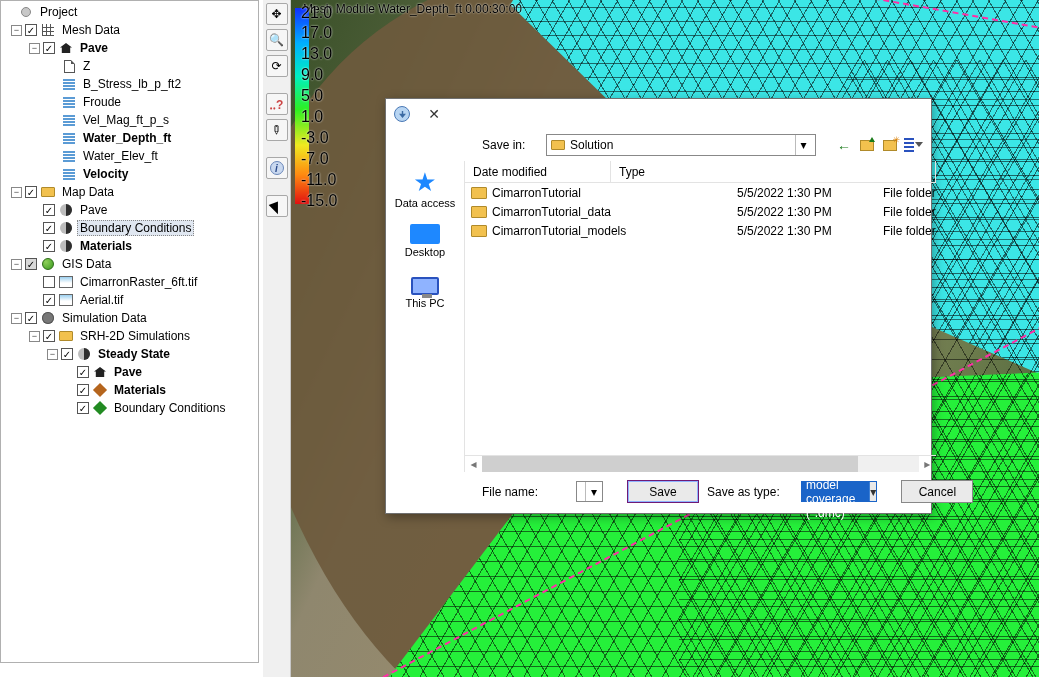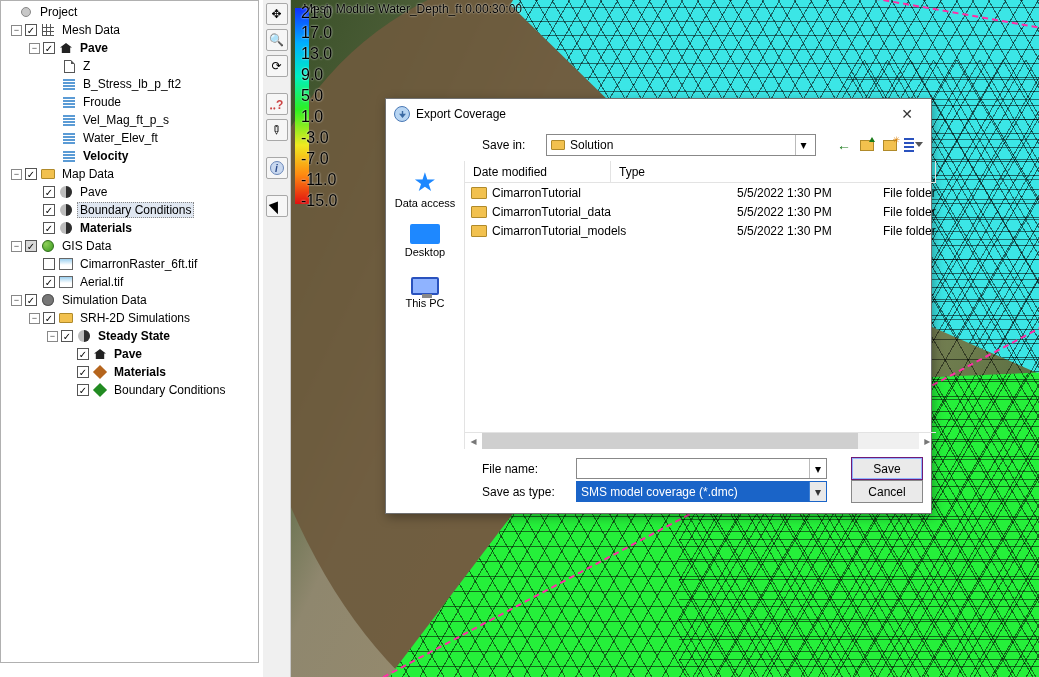--- a/index.html
+++ b/index.html
@@ -130,21 +130,21 @@
 .frow { display: flex; height: 19px; align-items: center; }
 .frow .fname { flex: 0 0 268px; display: flex; align-items: center; padding-left: 6px; }
 .frow .fdate { flex: 0 0 146px; padding-left: 4px; }
 .frow .ftype { flex: 1; padding-left: 4px; overflow: hidden; white-space: nowrap; }
 .fold-sm { width: 16px; height: 12px; background: #f2c14e; border: 1px solid #b08a2a; margin-right: 5px; border-radius: 1px; }
 .hsb { height: 17px; border-top: 1px solid #e3e3e3; display: flex; align-items: center; }
 .hsb .tr { width: 17px; height: 100%; display: flex; align-items: center; justify-content: center; color: #777; }
 .hsb .track { flex: 1; background: #f0f0f0; height: 100%; position: relative; }
 .hsb .thumb { position: absolute; left: 0; top: 0; height: 100%; width: 86%; background: #cfcfcf; }
 
-.dlg-foot { padding: 8px 8px 10px 96px; display: flex; flex-direction: column; }
+.dlg-foot { padding: 8px 8px 10px 96px; display: flex; flex-direction: row; gap: 8px; }
 .foot-row { display: flex; align-items: center; gap: 12px; }
 .foot-row .flabel { width: 82px; }
 .combo { flex: 1; height: 21px; border: 1px solid #888; display: flex; align-items: center; background: #fff; }
 .combo .caret { width: 17px; height: 100%; border-left: 1px solid #bbb; display: flex; align-items: center; justify-content: center; margin-left: auto; }
 .combo.sel { background: #1a64c8; color: #fff; border-color: #1a64c8; }
 .combo.sel .caret { border-left-color: #3d7fd4; color: #fff; background: #e9e9e9; }
 .combo .ctext { padding: 0 4px; }
 .dbtn { width: 72px; height: 23px; border: 1px solid #888; background: #eaeaea; display: flex; align-items: center; justify-content: center; }
 .dbtn.primary { border: 1px solid #701a75; box-shadow: 0 0 0 1px #8fb3ff inset; }
 .btn-col { display: flex; flex-direction: column; gap: 7px; margin-left: 12px; }
@@ -199,20 +199,26 @@
     <div class="node" style="padding-left:56px">
         <span class="ico">
           <span class="bars"></span>
         </span>
         <span class="lbl">Vel_Mag_ft_p_s</span>
       </div>
     <div class="node" style="padding-left:56px">
         <span class="ico">
           <span class="bars"></span>
         </span>
+        <span class="lbl bold">Water_Depth_ft</span>
+      </div>
+    <div class="node" style="padding-left:56px">
+        <span class="ico">
+          <span class="bars"></span>
+        </span>
         <span class="lbl">Water_Elev_ft</span>
       </div>
     <div class="node" style="padding-left:56px">
         <span class="ico">
           <span class="bars"></span>
         </span>
         <span class="lbl bold">Velocity</span>
       </div>
 
     <div class="node" style="padding-left:6px">
@@ -364,21 +370,20 @@
     <span class="legend-tick" style="top:121px">-3.0</span>
     <span class="legend-tick" style="top:142px">-7.0</span>
     <span class="legend-tick" style="top:163px">-11.0</span>
     <span class="legend-tick" style="top:184px">-15.0</span>
   </div>
 </div>
 
 <div class="dlg">
   <div class="dlg-titlebar">
     <span class="dlg-ico"></span>
-    <span class="dlg-title">Export Coverage</span>
     <span class="dlg-close">✕</span>
   </div>
 
   <div class="dlg-top">
     <span class="dlg-top-label">Save in:</span>
     <div class="dd">
       <span class="folder"></span>
       <span>Solution</span>
       <span class="caret">▾</span>
     </div>

